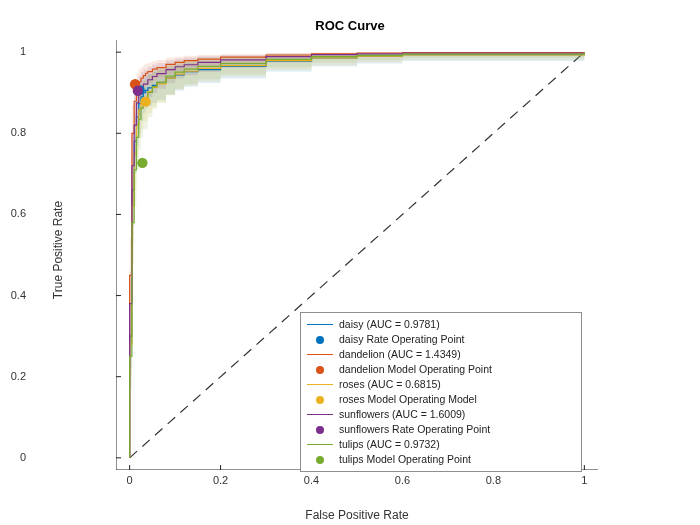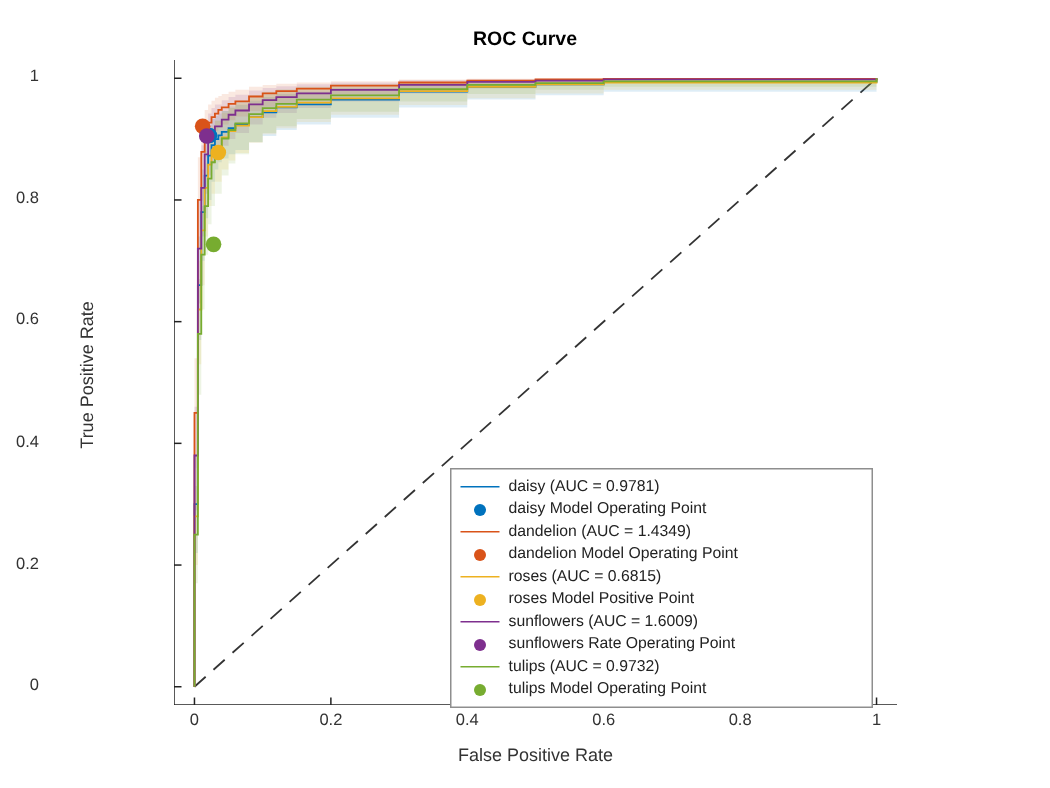--- a/index.html
+++ b/index.html
@@ -43,21 +43,21 @@
     left: 58px;
     top: 250px;
     transform: translate(-50%, -50%) rotate(-90deg);
     font-size: 12px;
     color: #333;
     white-space: nowrap;
   }
   .xlabel {
     position: absolute;
     left: 357px; 
-    top: 496px;
+    top: 508px;
     transform: translateX(-50%);
     font-size: 12px;
     color: #333;
     white-space: nowrap;
   }
   .ytick-label {
     position: absolute;
     right: 590px; 
     width: 80px;
     text-align: right;
@@ -185,21 +185,21 @@
       <div class="legend-row">
         <span class="legend-swatch">
           <span class="legend-line" style="border-top-color: rgb(0, 114, 189);"></span>
         </span>
         <span class="legend-text">daisy (AUC = 0.9781)</span>
       </div>
       <div class="legend-row">
         <span class="legend-swatch">
           <span class="legend-dot" style="background: rgb(0, 114, 189);"></span>
         </span>
-        <span class="legend-text">daisy Model Operating Point</span>
+        <span class="legend-text">daisy Rate Operating Point</span>
       </div>
       <div class="legend-row">
         <span class="legend-swatch">
           <span class="legend-line" style="border-top-color: rgb(217, 83, 25);"></span>
         </span>
         <span class="legend-text">dandelion (AUC = 1.4349)</span>
       </div>
       <div class="legend-row">
         <span class="legend-swatch">
           <span class="legend-dot" style="background: rgb(217, 83, 25);"></span>
@@ -209,21 +209,21 @@
       <div class="legend-row">
         <span class="legend-swatch">
           <span class="legend-line" style="border-top-color: rgb(237, 177, 32);"></span>
         </span>
         <span class="legend-text">roses (AUC = 0.6815)</span>
       </div>
       <div class="legend-row">
         <span class="legend-swatch">
           <span class="legend-dot" style="background: rgb(237, 177, 32);"></span>
         </span>
-        <span class="legend-text">roses Model Positive Point</span>
+        <span class="legend-text">roses Model Operating Model</span>
       </div>
       <div class="legend-row">
         <span class="legend-swatch">
           <span class="legend-line" style="border-top-color: rgb(126, 47, 142);"></span>
         </span>
         <span class="legend-text">sunflowers (AUC = 1.6009)</span>
       </div>
       <div class="legend-row">
         <span class="legend-swatch">
           <span class="legend-dot" style="background: rgb(126, 47, 142);"></span>

